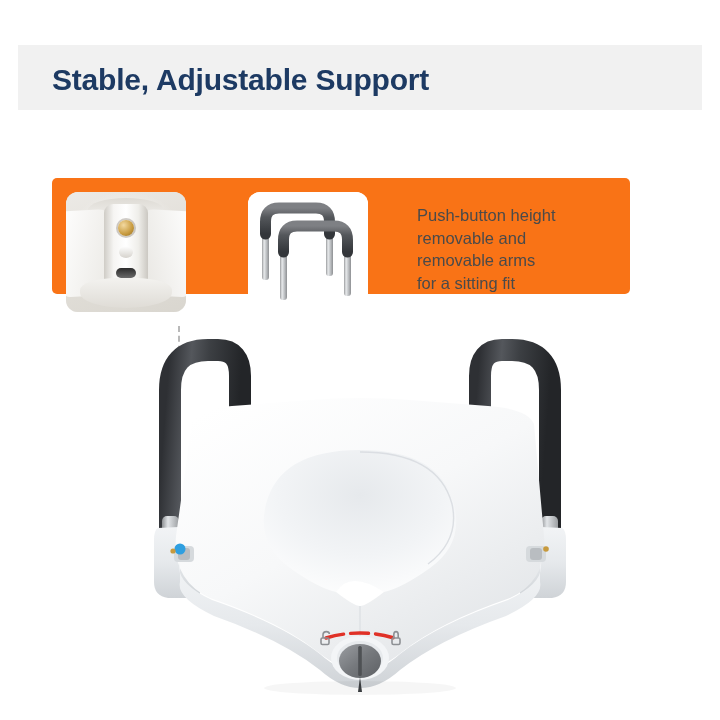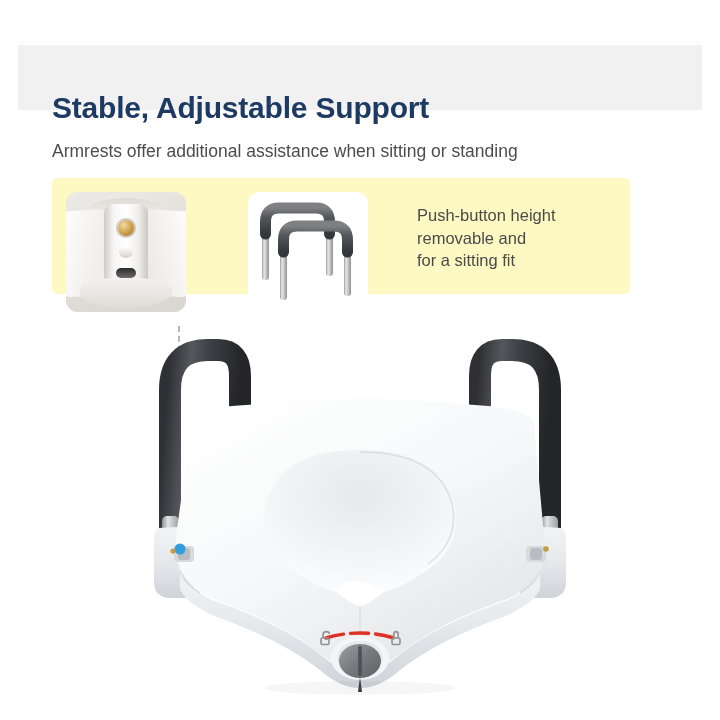--- a/index.html
+++ b/index.html
@@ -13,31 +13,31 @@
   .stage{position:absolute;inset:0;width:720px;height:720px;overflow:hidden;background:#fff;}
 
   
   .banner{
     position:absolute;left:18px;top:45px;width:684px;height:65px;
     background:#f1f1f1;
   }
   .banner-title{
     position:absolute;left:52px;top:63px;
     font-size:30px;font-weight:bold;color:#1d3a63;
-    letter-spacing:-0.2px;line-height:34px;white-space:nowrap;margin-top:28px;
+    letter-spacing:-0.2px;line-height:34px;white-space:nowrap;
   }
   .subtitle{
     position:absolute;left:52px;top:140px;
     font-size:17.5px;color:#4c4c4c;line-height:22px;white-space:nowrap;
   }
 
   
   .callout{
     position:absolute;left:52px;top:178px;width:578px;height:116px;
-    background:#fef9c3;border-radius:5px;
+    background:#f97316;border-radius:5px;
   }
   .tile{
     position:absolute;top:14px;width:120px;height:120px;
     background:#ffffff;border-radius:12px;overflow:hidden;
   }
   .tile-a{left:14px;background:#e9e7e3;}
   .tile-b{left:196px;}
 
   
   .socketPhoto{position:absolute;inset:0;
@@ -84,21 +84,20 @@
   .product{position:absolute;left:140px;top:330px;width:440px;height:372px;}
   .product svg{display:block;width:440px;height:372px;}
 </style>
 </head>
 <body>
 
 <div class="stage">
 
   <div class="banner"></div>
   <div class="banner-title">Stable, Adjustable Support</div>
-  <div class="subtitle">Armrests offer additional assistance when sitting or standing</div>
 
   <div class="callout">
 
     <div class="tile tile-a">
       <div class="socketPhoto">
         <div class="shadowTop"></div>
         <div class="bodyL"></div>
         <div class="bodyR"></div>
         <div class="vbar"></div>
         <div class="shadowBot"></div>
@@ -136,20 +135,21 @@
             <rect x="96" y="54" width="7" height="50" rx="3" fill="url(#chrome)"></rect>
             <path d="M35.5 60 V48 Q35.5 34 49 34 H86 Q99.5 34 99.5 48 V60" fill="none" stroke="url(#foam)" stroke-width="11" stroke-linecap="round"></path>
           </g>
         </svg>
       </div>
     </div>
 
     <div class="callout-text">
       <span>Push-button height</span>
       <span>removable and</span>
+      <span>removable arms</span>
       <span>for a sitting fit</span>
     </div>
   </div>
 
   <div class="leader"></div>
 
   <div class="product">
     <svg viewBox="0 0 440 372" width="440" height="372" aria-hidden="true">
       <defs>
         <linearGradient id="armFoam" x1="0" y1="0" x2="1" y2="0.2">

